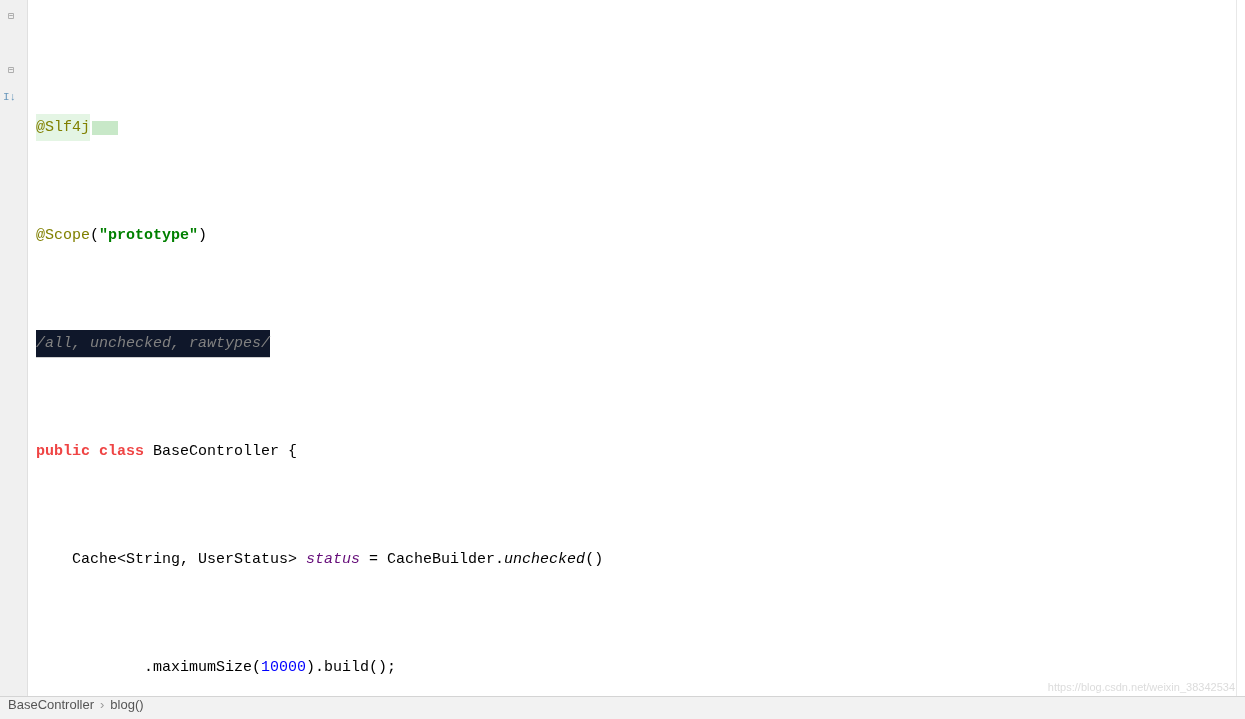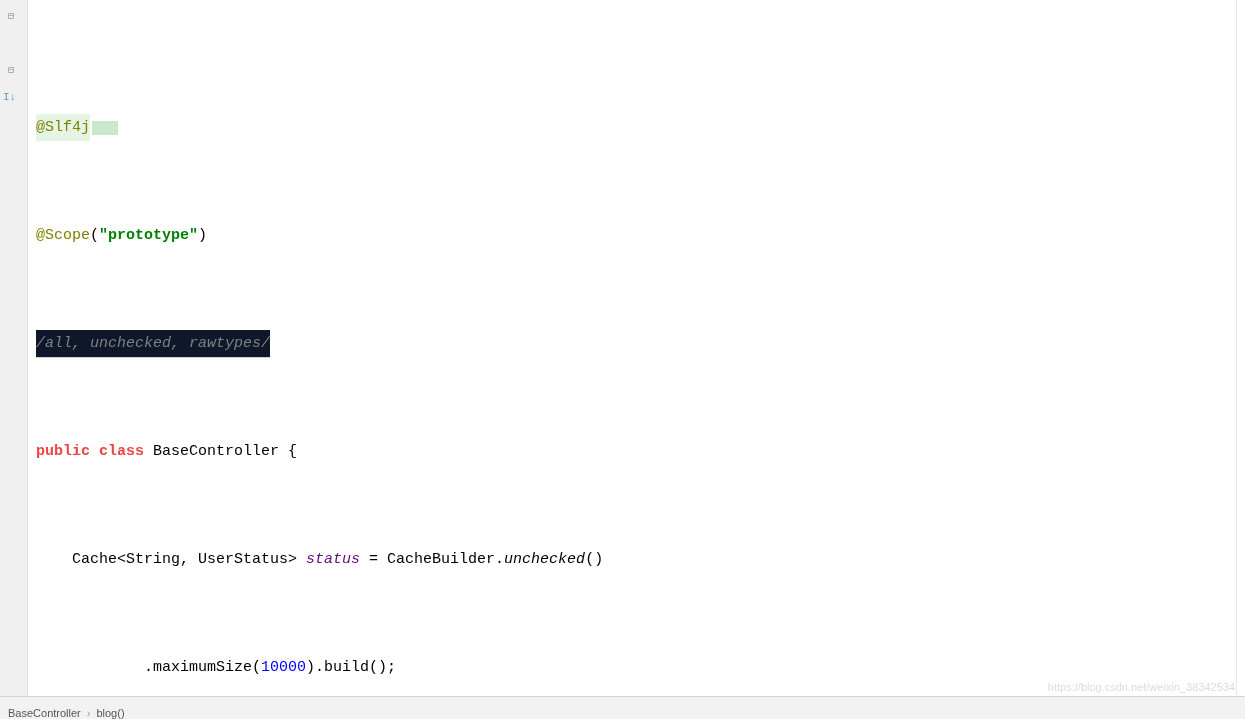--- a/index.html
+++ b/index.html
@@ -76,24 +76,24 @@
       top: 0;
       bottom: 0;
       width: 1px;
       background: #e8e8e8;
     }
     .breadcrumb {
       height: 23px;
       background: #f2f2f2;
       border-top: 1px solid #d4d4d4;
       display: flex;
-      align-items: flex-end;
+      align-items: flex-start;
       padding: 0 8px;
       font-family: -apple-system, 'Segoe UI', sans-serif;
-      font-size: 11px;
+      font-size: 13px;
       color: #555;
     }
     .breadcrumb-sep {
       margin: 0 6px;
       color: #999;
     }
     .watermark {
       position: absolute;
       right: 10px;
       bottom: 26px;

